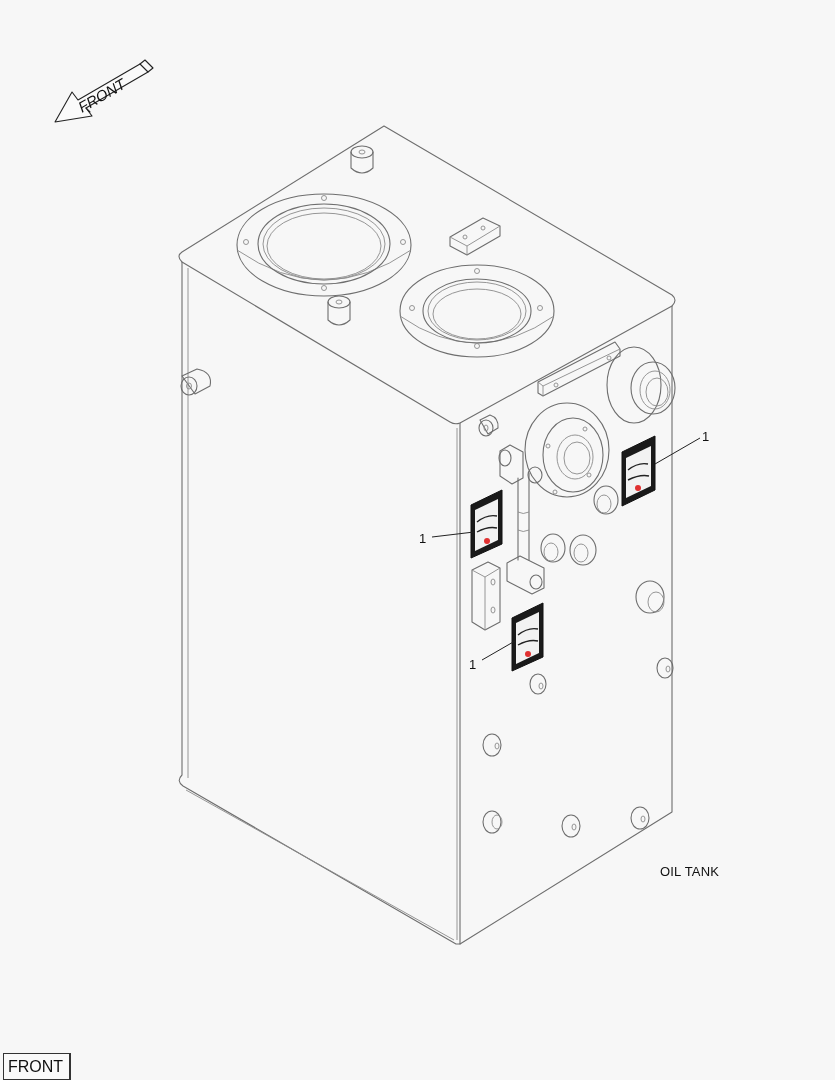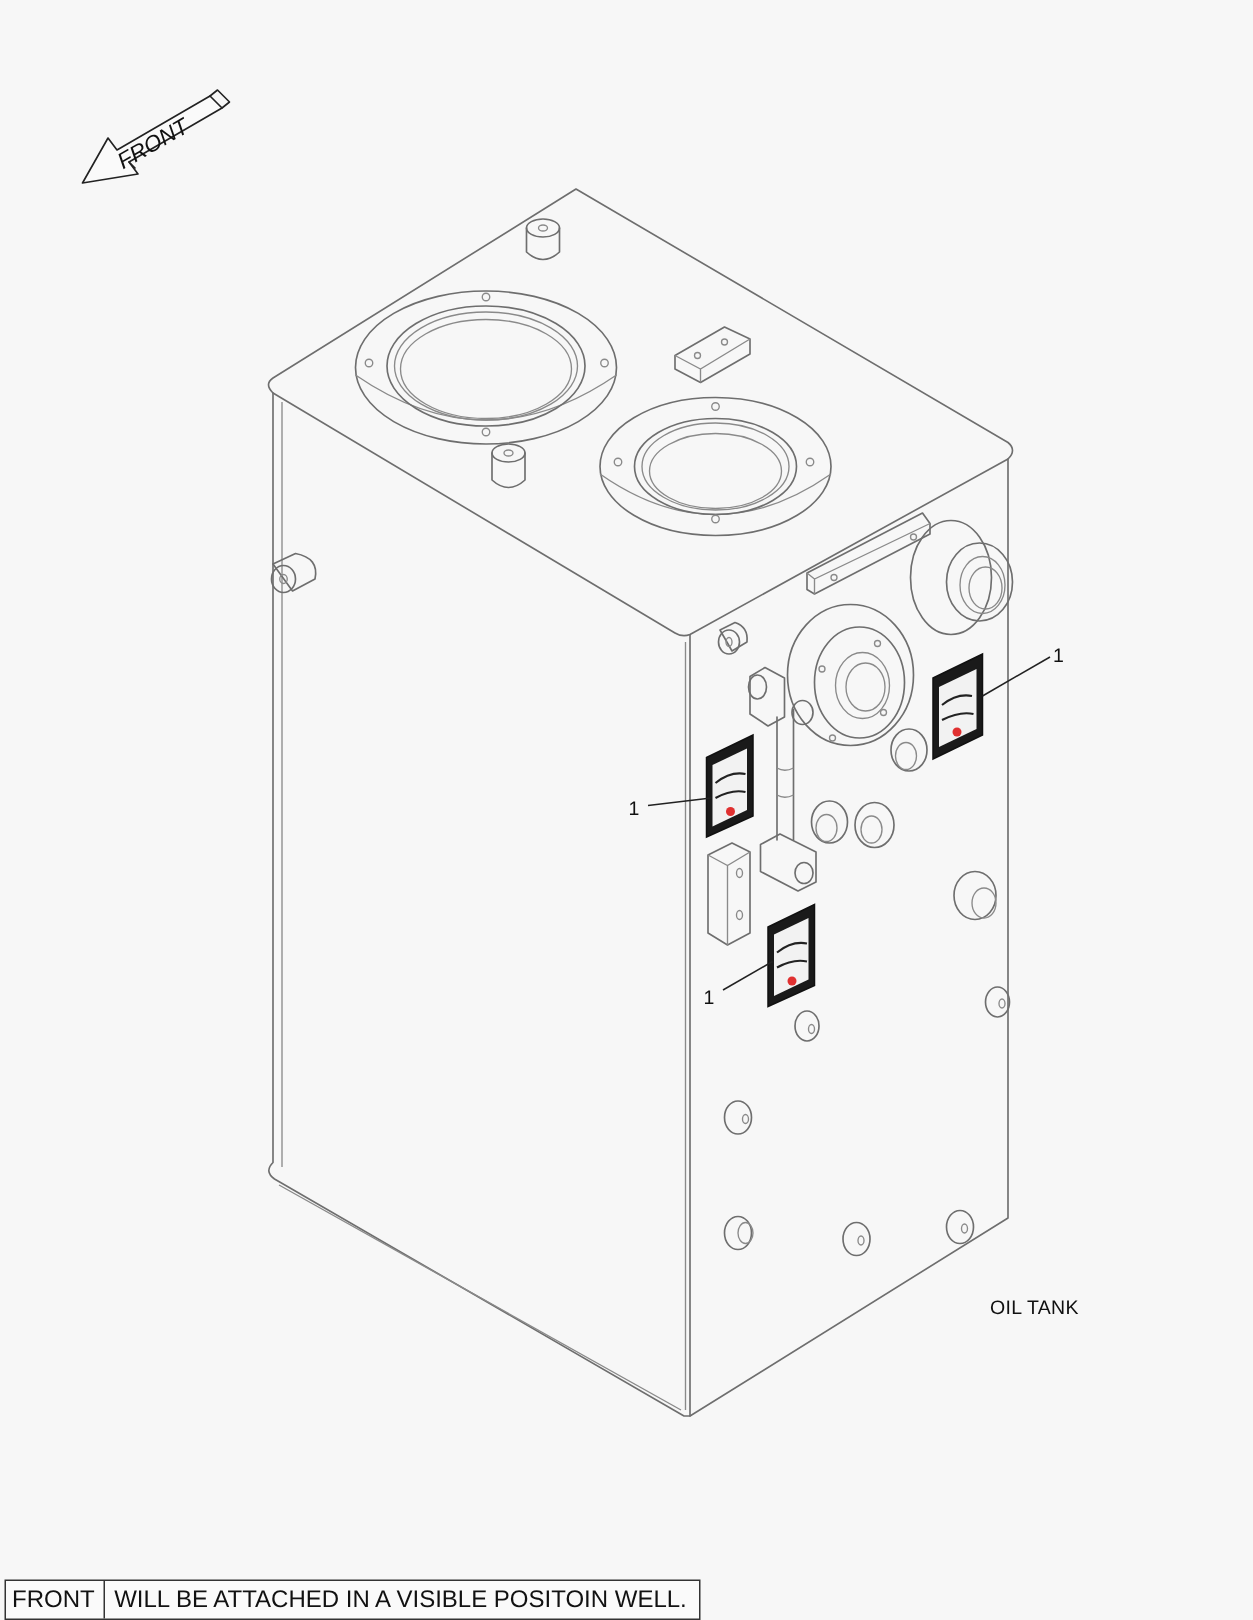--- a/index.html
+++ b/index.html
@@ -203,14 +203,13 @@
 </div>
 
 <div class="callout" style="left:702px; top:429px;">1</div>
 <div class="callout" style="left:419px; top:531px;">1</div>
 <div class="callout" style="left:469px; top:657px;">1</div>
 
 <div class="caption">OIL TANK</div>
 
 <div class="note">
   <div class="note-label">FRONT</div>
-  <div class="note-text">WILL BE ATTACHED IN A VISIBLE POSITOIN WELL.</div>
 </div>
 
 </body></html>

